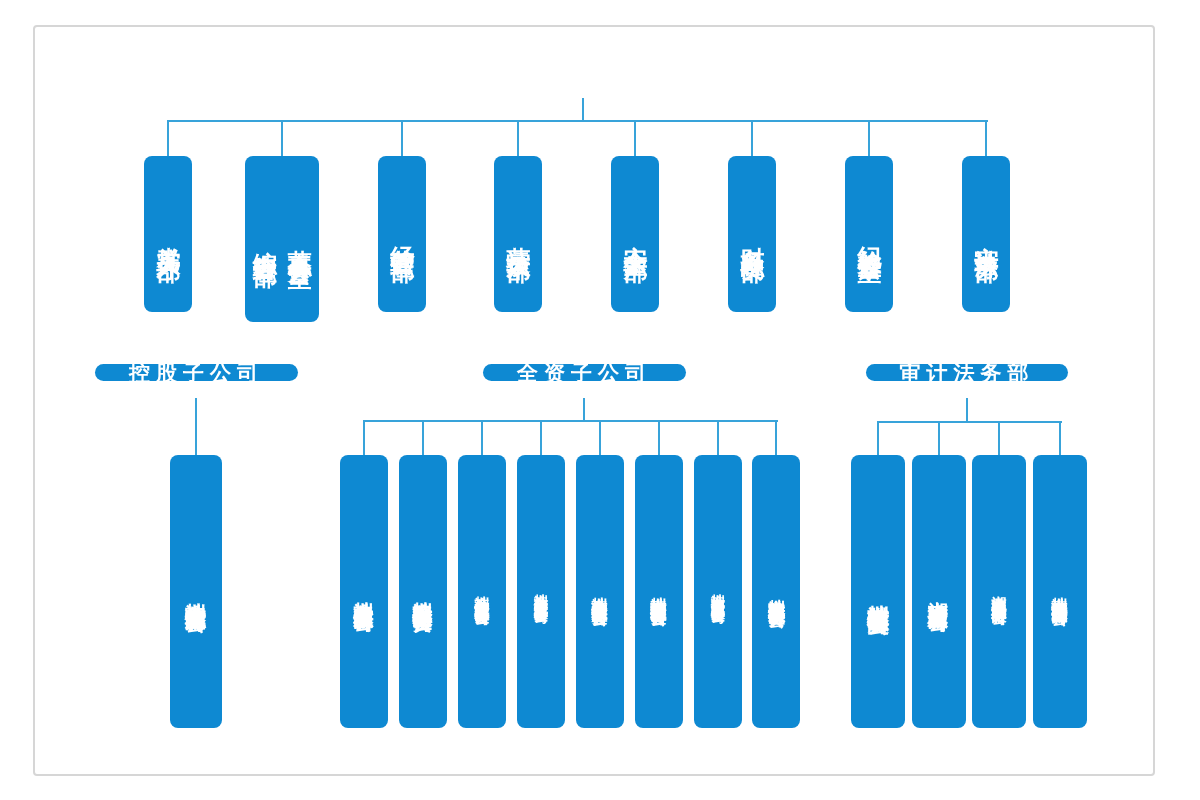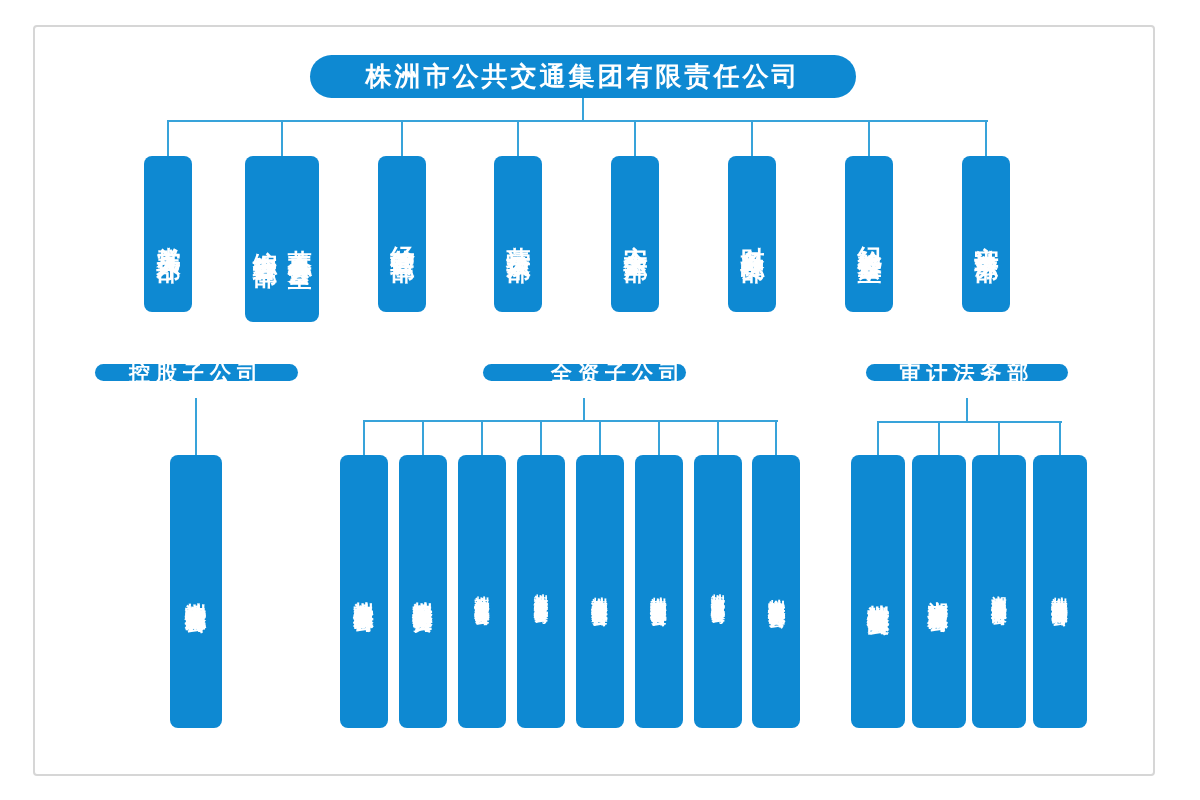--- a/index.html
+++ b/index.html
@@ -35,23 +35,20 @@
   }
   .pill span { color:#fff; font-weight:bold; font-size:21px; letter-spacing:6px; white-space:nowrap; }
   .comp .vtext { letter-spacing:1px; line-height:1.2; }
 </style>
 </head>
 <body>
 
 <div class="canvas">
   <div class="frame"></div>
 
-  <div class="root-box">
-    <span>株洲市公共交通集团有限责任公司</span>
-  </div>
 
   <div id="lines">
       <div class="cline" style="left: 582px; top: 98px; width: 2px; height: 22px;"></div>
       <div class="cline" style="left: 168px; top: 120px; width: 820px; height: 2px;"></div>
       <div class="cline" style="left: 167px; top: 120px; width: 2px; height: 36px;"></div>
       <div class="cline" style="left: 281px; top: 120px; width: 2px; height: 36px;"></div>
       <div class="cline" style="left: 401px; top: 120px; width: 2px; height: 36px;"></div>
       <div class="cline" style="left: 517px; top: 120px; width: 2px; height: 36px;"></div>
       <div class="cline" style="left: 634px; top: 120px; width: 2px; height: 36px;"></div>
       <div class="cline" style="left: 751px; top: 120px; width: 2px; height: 36px;"></div>
@@ -111,21 +108,21 @@
 </div>
   <div id="groups">
   <div class="pill" style="left: 95px; width: 203px;">
     <span>控股子公司</span>
   </div>
 
   <div class="vbox comp" style="left: 170px; top: 455px; width: 52px; height: 273px;">
     <div class="vtext" style="font-size: 21px;">株洲公交新能源有限公司</div>
   </div>
 
-  <div class="pill" style="left: 483px; width: 203px; justify-content: flex-end;">
+  <div class="pill" style="left: 483px; width: 203px;">
     <span>全资子公司</span>
   </div>
 
   <div class="vbox comp" style="left: 340px; top: 455px; width: 48px; height: 273px;">
     <div class="vtext" style="font-size: 20px;">株洲公交发展股份有限公司</div>
   </div>
 
   <div class="vbox comp" style="left: 399px; top: 455px; width: 48px; height: 273px;">
     <div class="vtext" style="font-size: 20px;">株洲公交巴士有限责任公司</div>
   </div>

